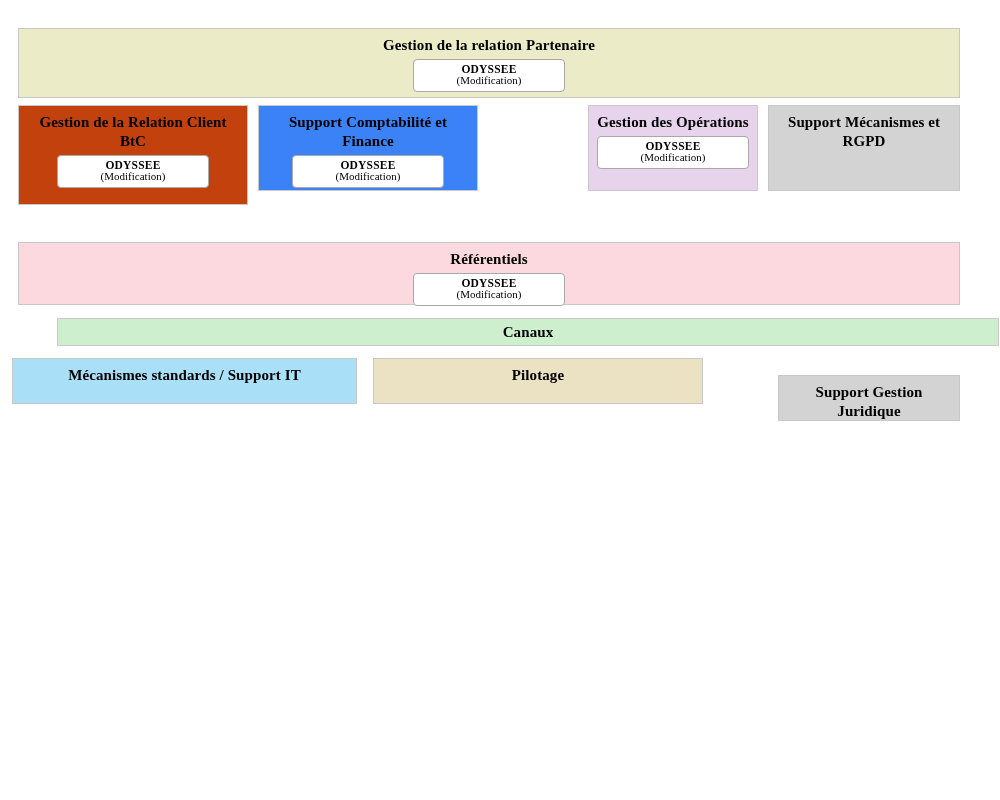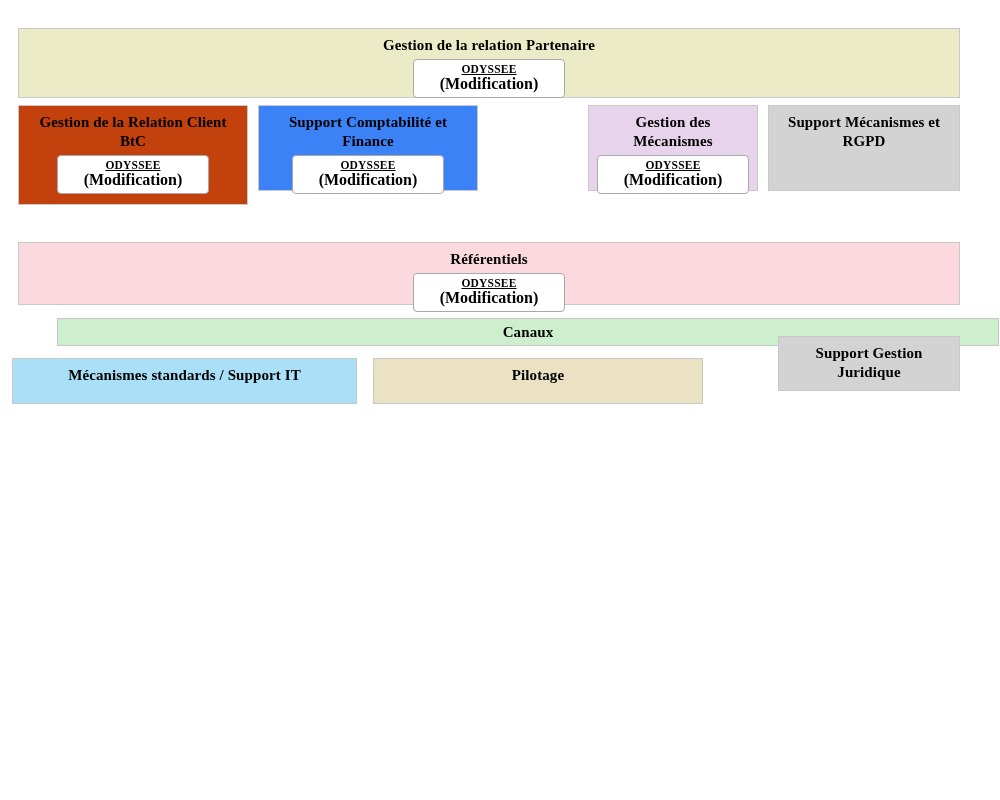--- a/index.html
+++ b/index.html
@@ -58,26 +58,25 @@
     padding: 3px 0 4px 0;
     margin-top: 4px;
     text-align: center;
     line-height: 1.08;
   }
   .app-chip .app-name {
     display: block;
     font-weight: bold;
     font-size: 11.5px;
     letter-spacing: 0.2px;
-    text-decoration: underline;
   }
   .app-chip .app-state {
     display: block;
-    font-weight: bold;
-    font-size: 16px;
+    font-weight: normal;
+    font-size: 11px;
     text-align: center;
   }
 </style>
 </head>
 <body>
 
 <div id="canvas" style="background: rgb(255, 255, 255);">
     <div class="block" style="left: 18px; top: 28px; width: 942px; height: 70px; background: rgb(235, 235, 200); border-color: rgb(200, 200, 200);">
       <div class="block-title">Gestion de la relation Partenaire</div>
       <div class="app-chip">
@@ -93,21 +92,21 @@
       </div>
     </div>
     <div class="block" style="left: 258px; top: 105px; width: 220px; height: 86px; background: #3b82f6; border-color: rgb(200, 200, 200);">
       <div class="block-title">Support Comptabilité et Finance</div>
       <div class="app-chip">
         <span class="app-name">ODYSSEE</span>
         <span class="app-state">(Modification)</span>
       </div>
     </div>
     <div class="block" style="left: 588px; top: 105px; width: 170px; height: 86px; background: rgb(232, 211, 236); border-color: rgb(200, 200, 200);">
-      <div class="block-title">Gestion des Mécanismes</div>
+      <div class="block-title">Gestion des Opérations</div>
       <div class="app-chip">
         <span class="app-name">ODYSSEE</span>
         <span class="app-state">(Modification)</span>
       </div>
     </div>
     <div class="block" style="left: 768px; top: 105px; width: 192px; height: 86px; background: rgb(211, 211, 211); border-color: rgb(200, 200, 200);">
       <div class="block-title">Support Mécanismes et RGPD</div>
     </div>
     <div class="block" style="left: 18px; top: 242px; width: 942px; height: 63px; background: rgb(252, 217, 222); border-color: rgb(200, 200, 200);">
       <div class="block-title">Référentiels</div>
@@ -118,16 +117,16 @@
     </div>
     <div class="block band" style="left: 18px; top: 318px; width: 942px; height: 28px; background: rgb(205, 239, 205); border-color: rgb(200, 200, 200); justify-content: center; padding-top: 0px; margin-left: 39px;">
       <div class="block-title">Canaux</div>
     </div>
     <div class="block" style="left: 12px; top: 358px; width: 345px; height: 46px; background: rgb(170, 224, 247); border-color: rgb(200, 200, 200);">
       <div class="block-title">Mécanismes standards / Support IT</div>
     </div>
     <div class="block" style="left: 373px; top: 358px; width: 330px; height: 46px; background: rgb(234, 226, 195); border-color: rgb(200, 200, 200);">
       <div class="block-title">Pilotage</div>
     </div>
-    <div class="block" style="left: 778px; top: 336px; width: 182px; height: 55px; background: rgb(211, 211, 211); border-color: rgb(200, 200, 200);">
+    <div class="block" style="left: 778px; top: 375px; width: 182px; height: 46px; background: rgb(211, 211, 211); border-color: rgb(200, 200, 200);">
       <div class="block-title">Support Gestion Juridique</div>
     </div>
   </div>
 
 </body></html>

